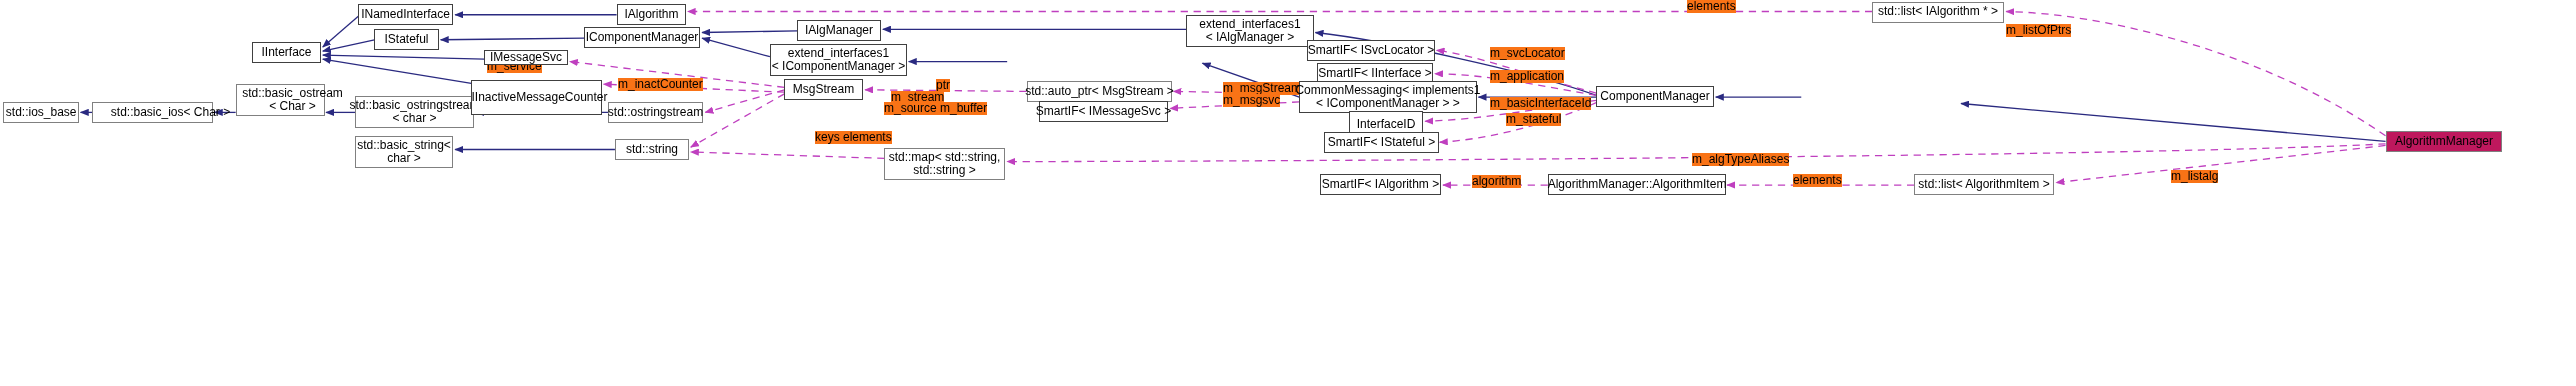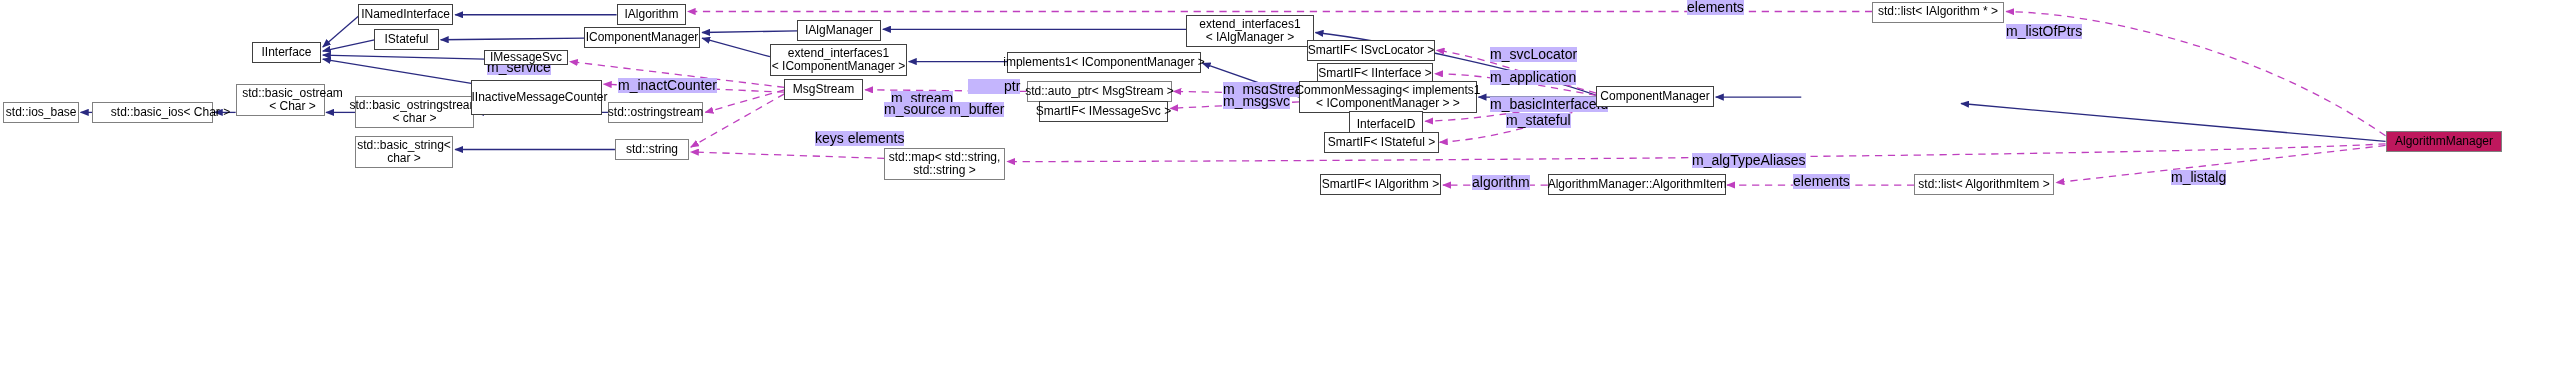--- a/index.html
+++ b/index.html
@@ -40,24 +40,24 @@
   }
   .node.dark {
     border: 0.8px solid #404040;
   }
   .node.highlight {
     background: #be185d;
     border: 0.8px solid #808080;
   }
   .edge-label {
     position: absolute;
-    font-size: 14px;
+    font-size: 12px;
     color: #000000;
     white-space: nowrap;
-    background: #c4b5fd;
+    background: #f97316;
     z-index: 2;
     line-height: 1.1;
   }
 </style>
 </head>
 <body>
 
 <div id="diagram">
 
   <svg class="edges" viewBox="0 0 3192 479">
@@ -132,21 +132,20 @@
   <div class="node dark" style="left:374px;top:29px;width:65px;height:21px;">IStateful</div>
   <div class="node dark" style="left:358px;top:4px;width:95px;height:21px;">INamedInterface</div>
   <div class="node dark" style="left:484px;top:50px;width:84px;height:15px;">IMessageSvc</div>
   <div class="node dark" style="left:471px;top:80px;width:131px;height:35px;padding-left:6px;">IInactiveMessageCounter</div>
   <div class="node dark" style="left:584px;top:27.4px;width:116px;height:21px;">IComponentManager</div>
   <div class="node dark" style="left:617px;top:4px;width:69px;height:21px;">IAlgorithm</div>
   <div class="node dark" style="left:797px;top:20px;width:84px;height:21px;">IAlgManager</div>
   <div class="node dark" style="left:770px;top:44px;width:137px;height:32px;">extend_interfaces1
 &lt; IComponentManager &gt;</div>
   <div class="node dark" style="left:784px;top:79px;width:79px;height:21px;">MsgStream</div>
-  <div class="node dark" style="left:1007px;top:52px;width:194px;height:21px;">implements1&lt; IComponentManager &gt;</div>
   <div class="node" style="left:1027px;top:81px;width:145px;height:21px;">std::auto_ptr&lt; MsgStream &gt;</div>
   <div class="node dark" style="left:1039px;top:101px;width:129px;height:21px;">SmartIF&lt; IMessageSvc &gt;</div>
   <div class="node dark" style="left:1186px;top:15.3px;width:128px;height:32px;">extend_interfaces1
 &lt; IAlgManager &gt;</div>
   <div class="node dark" style="left:1307px;top:40px;width:128px;height:21px;">SmartIF&lt; ISvcLocator &gt;</div>
   <div class="node dark" style="left:1317px;top:63px;width:116px;height:21px;">SmartIF&lt; IInterface &gt;</div>
   <div class="node dark" style="left:1299px;top:81px;width:178px;height:32px;">CommonMessaging&lt; implements1
 &lt; IComponentManager &gt; &gt;</div>
   <div class="node dark" style="left:1349px;top:111px;width:74px;height:28px;">InterfaceID</div>
   <div class="node dark" style="left:1324px;top:132px;width:115px;height:21px;">SmartIF&lt; IStateful &gt;</div>
@@ -156,21 +155,21 @@
   <div class="node" style="left:1872px;top:1.6px;width:132px;height:21px;">std::list&lt; IAlgorithm * &gt;</div>
   <div class="node" style="left:1914px;top:174px;width:140px;height:21px;">std::list&lt; AlgorithmItem &gt;</div>
   <div class="node highlight" style="left:2386px;top:131px;width:116px;height:21px;">AlgorithmManager</div>
 
   <div class="edge-label" style="left:1687px;top:0px;">elements</div>
   <div class="edge-label" style="left:2006px;top:24px;">m_listOfPtrs</div>
   <div class="edge-label" style="left:1490px;top:47px;">m_svcLocator</div>
   <div class="edge-label" style="left:487px;top:60px;">m_service</div>
   <div class="edge-label" style="left:1490px;top:70px;">m_application</div>
   <div class="edge-label" style="left:618px;top:78px;">m_inactCounter</div>
-  <div class="edge-label" style="left:968px;top:79px;padding-left:36px;">ptr</div>
+  <div class="edge-label" style="left:936px;top:79px;">ptr</div>
   <div class="edge-label" style="left:1223px;top:82px;">m_msgStream</div>
   <div class="edge-label" style="left:891px;top:91px;">m_stream</div>
   <div class="edge-label" style="left:1223px;top:94px;">m_msgsvc</div>
   <div class="edge-label" style="left:1490px;top:97px;">m_basicInterfaceId</div>
   <div class="edge-label" style="left:884px;top:102px;">m_source
 m_buffer</div>
   <div class="edge-label" style="left:1506px;top:113px;">m_stateful</div>
   <div class="edge-label" style="left:815px;top:131px;">keys
 elements</div>
   <div class="edge-label" style="left:1692px;top:153px;">m_algTypeAliases</div>

